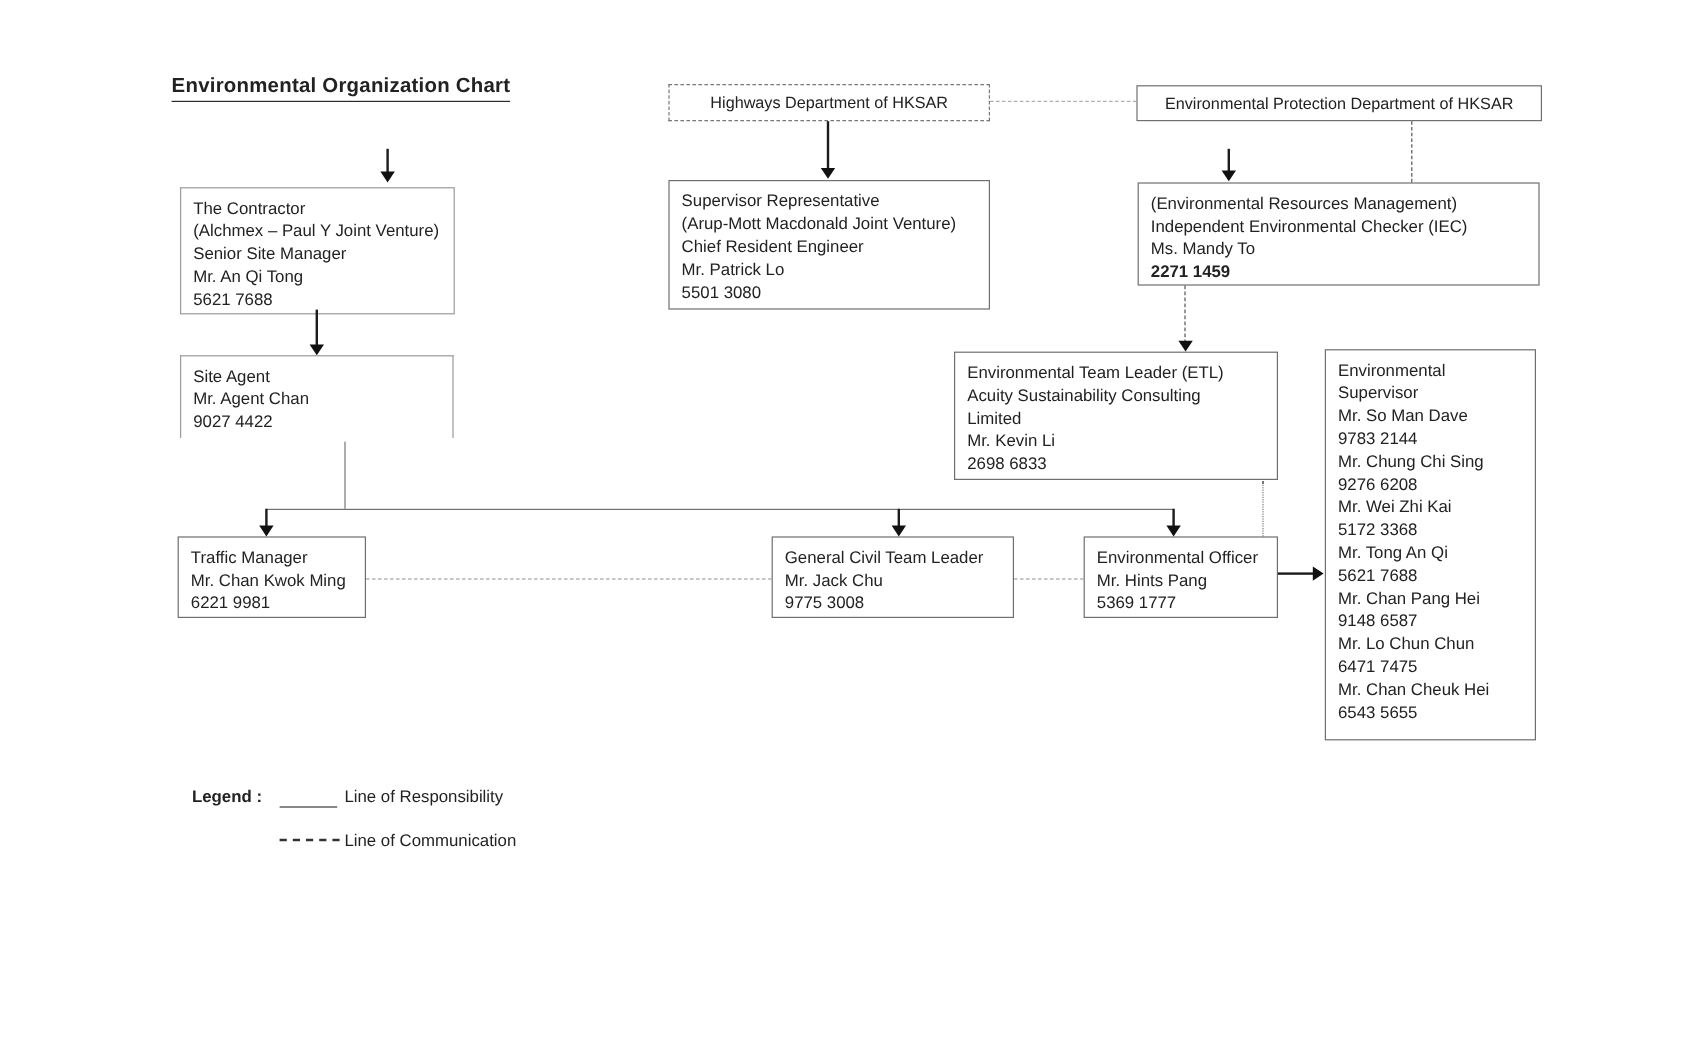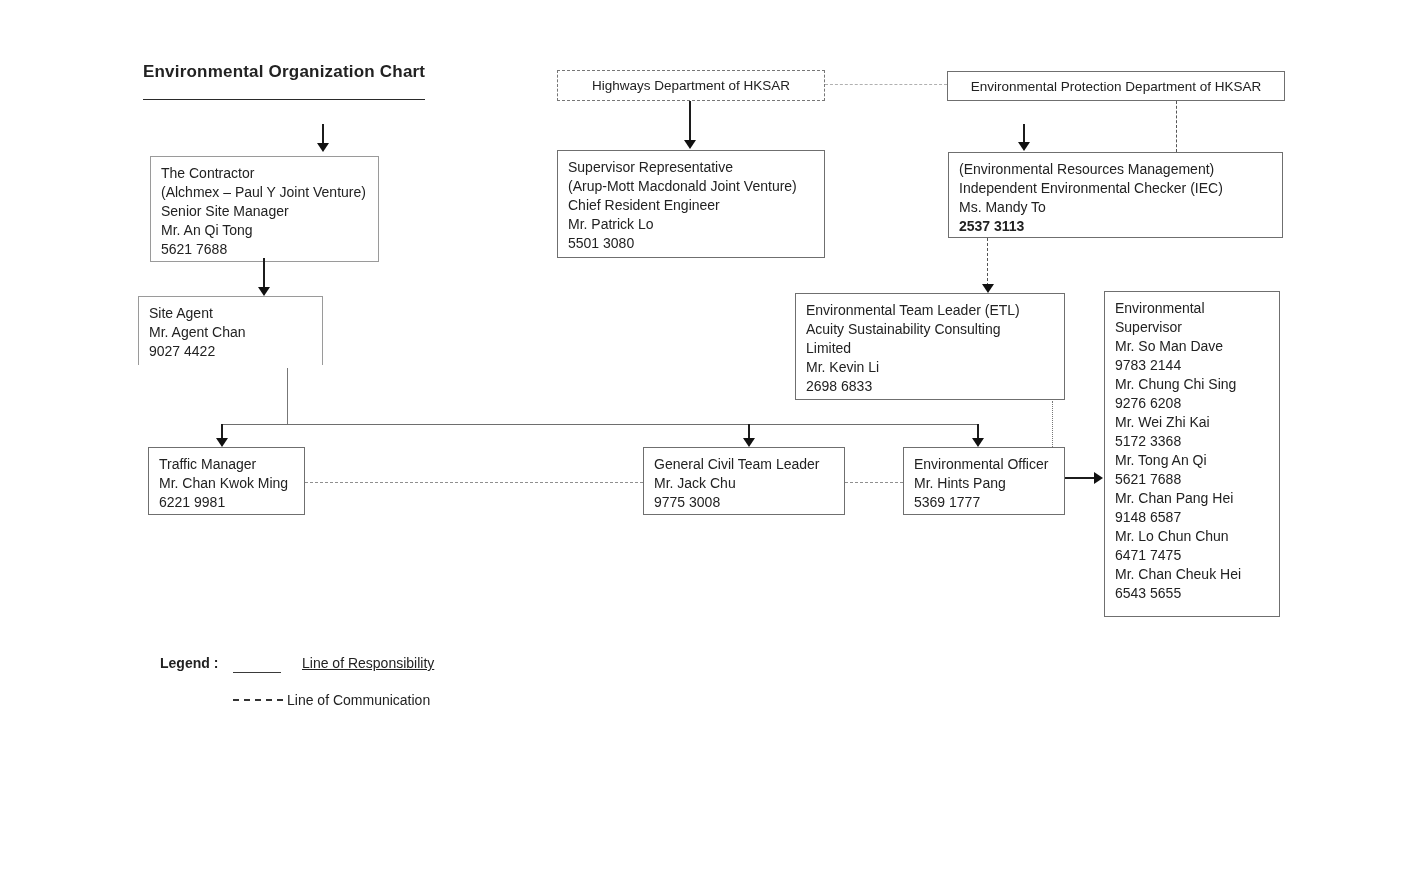--- a/index.html
+++ b/index.html
@@ -14,21 +14,21 @@
     width:1415px;height:880px;
     background:var(--bg);
     font-family:"Liberation Sans","DejaVu Sans",sans-serif;
     color:var(--ink);
     overflow:hidden;
   }
   .title{
     position:absolute;left:143px;top:62px;
     font-size:17px;font-weight:bold;
     border-bottom:1.5px solid #2a2a2a;
-    padding-bottom:17px;
+    padding-bottom:2px;
     letter-spacing:.2px;
   }
   .box{
     position:absolute;
     border:1px solid var(--border);
     background:#fff;
     font-size:14px;line-height:19px;
     padding:7px 8px 4px 10px;
     box-sizing:border-box;
     white-space:nowrap;
@@ -91,24 +91,24 @@
       <div>Supervisor Representative</div>
       <div>(Arup-Mott Macdonald Joint Venture)</div>
       <div>Chief Resident Engineer</div>
       <div>Mr. Patrick Lo</div>
       <div>5501 3080</div>
     </div>
   <div class="box" style="left:948px;top:152px;width:335px;height:86px;">
       <div>(Environmental Resources Management)</div>
       <div>Independent Environmental Checker (IEC)</div>
       <div>Ms. Mandy To</div>
-      <div class="bold">2537 3113</div>
+      <div class="bold">2271 1459</div>
     </div>
 
-  <div class="box light open-bottom" style="left:138px;top:296px;width:185px;height:69px;">
+  <div class="box light open-bottom" style="left:150px;top:296px;width:228px;height:69px;">
       <div>Site Agent</div>
       <div>Mr. Agent Chan</div>
       <div>9027 4422</div>
     </div>
   <div class="box" style="left:795px;top:293px;width:270px;height:107px;">
       <div>Environmental Team Leader (ETL)</div>
       <div>Acuity Sustainability Consulting</div>
       <div>Limited</div>
       <div>Mr. Kevin Li</div>
       <div>2698 6833</div>
@@ -178,17 +178,17 @@
   <div class="ah-down" style="left:743px;top:438px;"></div>
 
   <div class="vline thick" style="left:977px;top:424px;height:16px;"></div>
   <div class="ah-down" style="left:972px;top:438px;"></div>
 
   <div class="hline thick" style="left:1065px;top:477px;width:30px;"></div>
   <div class="ah-right" style="left:1094px;top:472px;"></div>
 
   <div class="legend-heading">Legend :</div>
   <div class="legend-solid"></div>
-  <div class="legend-label" style="left:302px;top:655px;text-decoration:underline;">Line of Responsibility</div>
+  <div class="legend-label" style="left:287px;top:655px;">Line of Responsibility</div>
   <div class="legend-dash"></div>
   <div class="legend-label" style="left:287px;top:692px;">Line of Communication</div>
 
 </div>
 
 </body></html>

